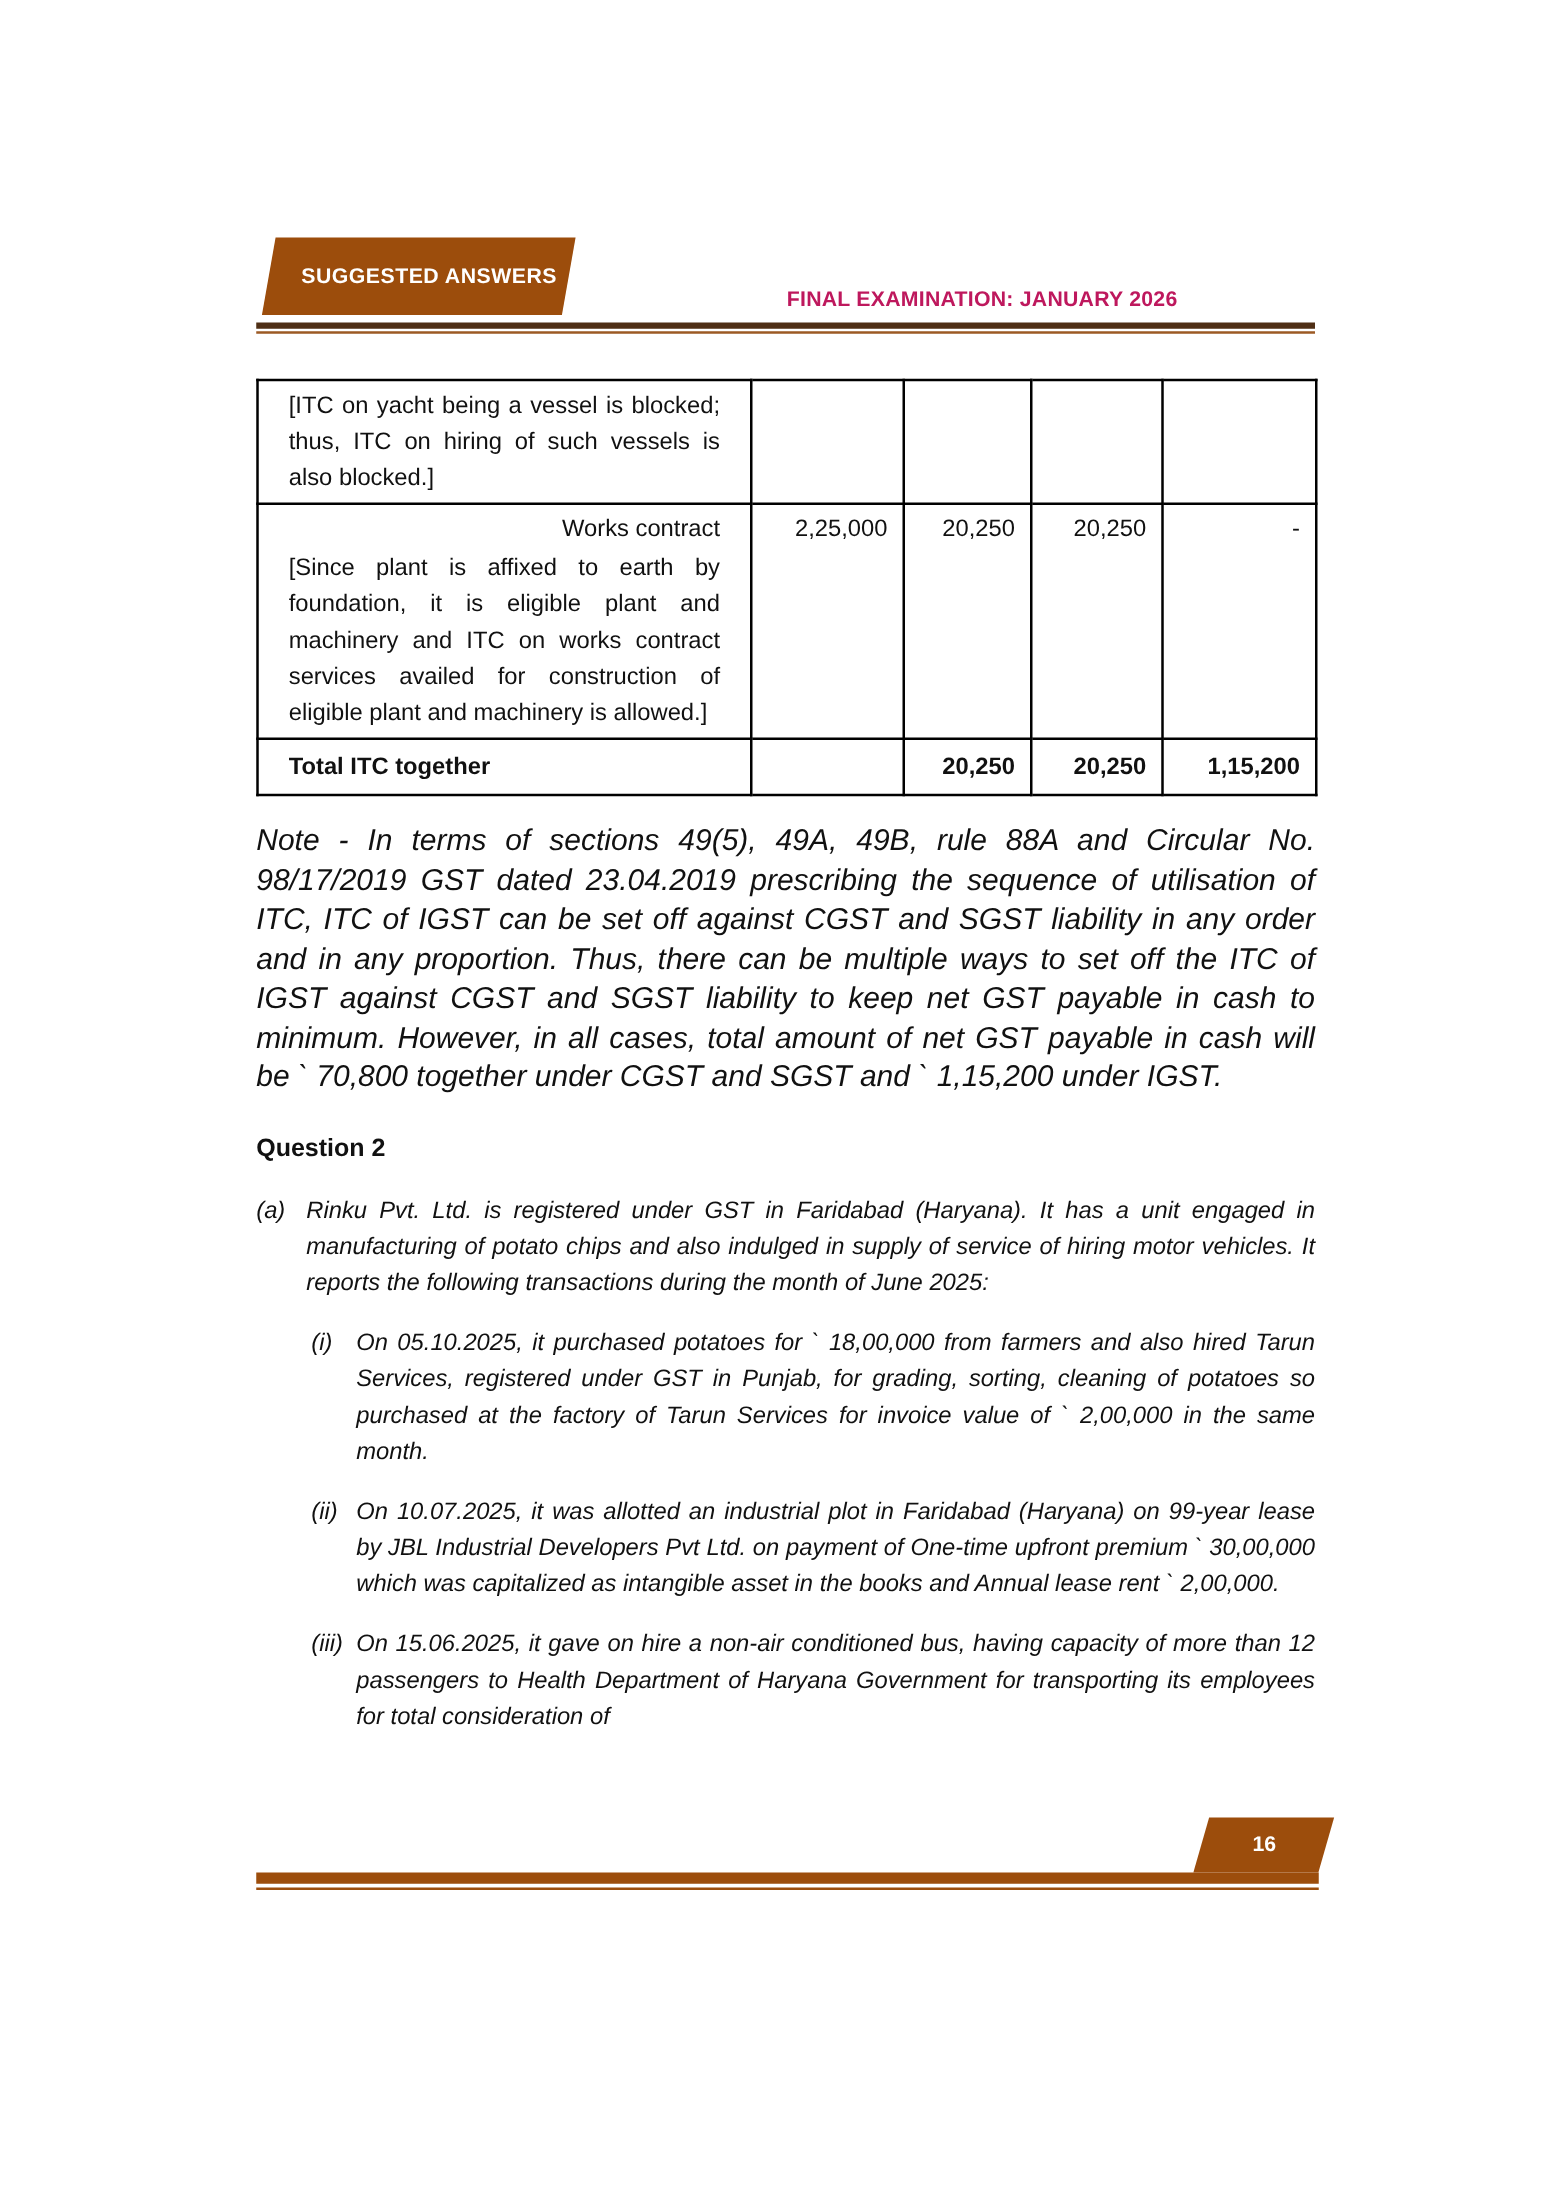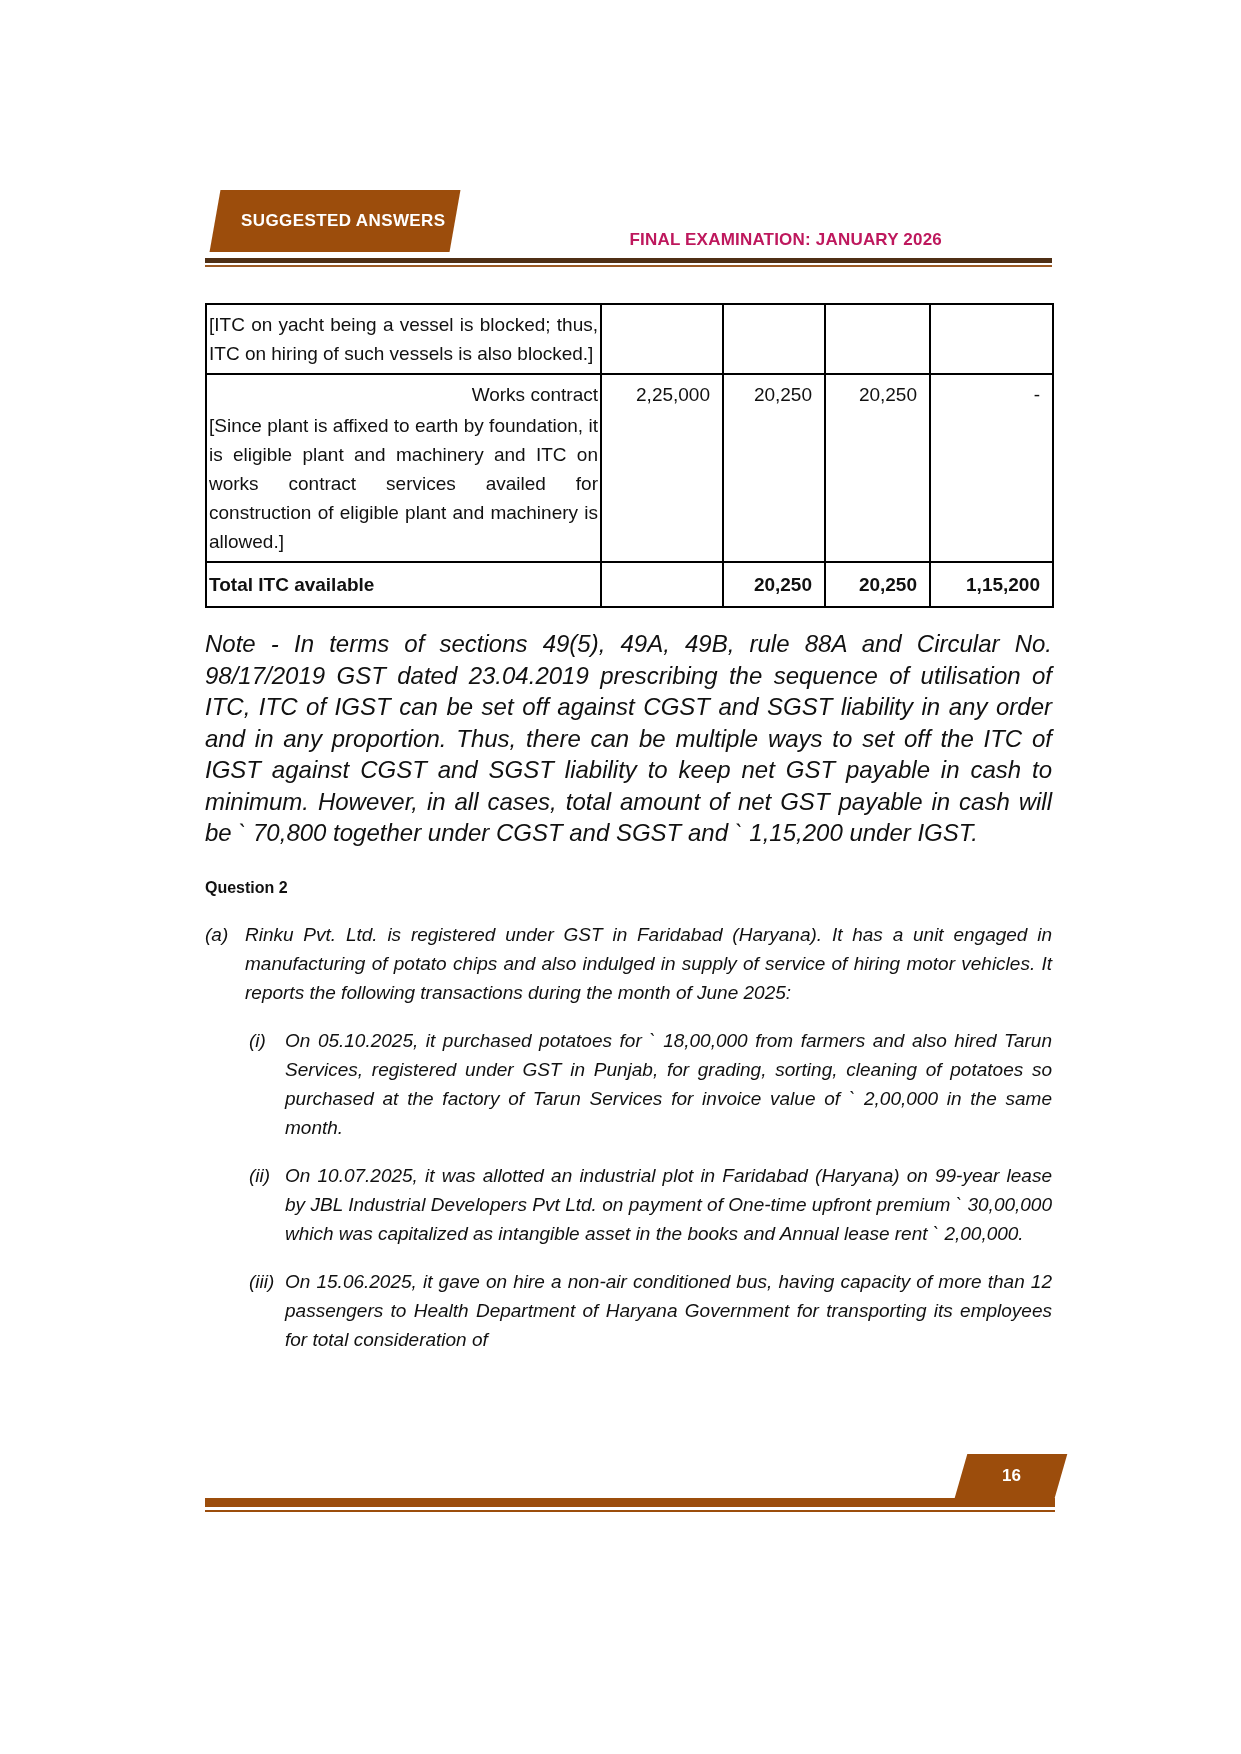--- a/index.html
+++ b/index.html
@@ -21,34 +21,34 @@
     letter-spacing:0.4px; padding-left:26px; white-space:nowrap;
   }
   .exam-title {
     color:#be185d; font-weight:bold; font-size:17px; letter-spacing:0.2px;
     padding-right:110px; padding-bottom:2px; white-space:nowrap;
   }
   .header-rule { margin-top:6px; border-top:5px solid #4F2F15; height:2px; border-bottom:2px solid #9C5A24; }
 
   
   table.itc { border-collapse:collapse; table-layout:fixed; width:847px; margin-top:36px; font-size:19px; }
-  table.itc td { border:2px solid #000; vertical-align:top; padding:5px 2px; line-height:29px; }
+  table.itc td { border:2px solid #000; vertical-align:top; padding:5px 24px; line-height:29px; }
   table.itc td.num { text-align:right; padding-right:12px; }
   table.itc p { margin:0; text-align:justify; }
   table.itc p.row-title { text-align:right; margin-bottom:2px; }
   tr.total-row td { font-weight:bold; padding-top:7px; padding-bottom:7px; }
 
   
   .note {
     font-style:italic; text-align:justify; font-size:24px; line-height:31.5px;
     margin:20px 0 0 0;
   }
 
   
-  .q-heading { font-size:16px; font-weight:bold; margin:30px 0 0 0; }
+  .q-heading { font-size:20px; font-weight:bold; margin:30px 0 0 0; }
   .q-part { display:flex; margin-top:23px; font-style:italic; font-size:19px; line-height:29px; }
   .q-part .plabel { width:40px; flex:none; }
   .q-part .ptext { flex:1; text-align:justify; }
   .q-item { display:flex; margin-top:19px; margin-left:44px; font-style:italic; font-size:19px; line-height:29px; }
   .q-item .ilabel { width:36px; flex:none; }
   .q-item .itext { flex:1; text-align:justify; }
 
   
   .footer { position:absolute; left:205px; top:1454px; width:850px; height:62px; }
   .page-tab {
@@ -94,21 +94,21 @@
         <td>
           <p class="row-title">Works contract</p>
           <p>[Since plant is affixed to earth by foundation, it is eligible plant and machinery and ITC on works contract services availed for construction of eligible plant and machinery is allowed.]</p>
         </td>
         <td class="num">2,25,000</td>
         <td class="num">20,250</td>
         <td class="num">20,250</td>
         <td class="num">-</td>
       </tr>
       <tr class="total-row">
-        <td>Total ITC available</td>
+        <td>Total ITC together</td>
         <td class="num"></td>
         <td class="num">20,250</td>
         <td class="num">20,250</td>
         <td class="num">1,15,200</td>
       </tr>
     </tbody>
   </table>
 
   <p class="note">Note - In terms of sections 49(5), 49A, 49B, rule 88A and Circular No. 98/17/2019 GST dated 23.04.2019 prescribing the sequence of utilisation of ITC, ITC of IGST can be set off against CGST and SGST liability in any order and in any proportion.  Thus, there can be multiple ways to set off the ITC of IGST against CGST and SGST liability to keep net GST payable in cash to minimum.  However, in all cases, total amount of net GST payable in cash will be ` 70,800 together under CGST and SGST and ` 1,15,200 under IGST.</p>
 

